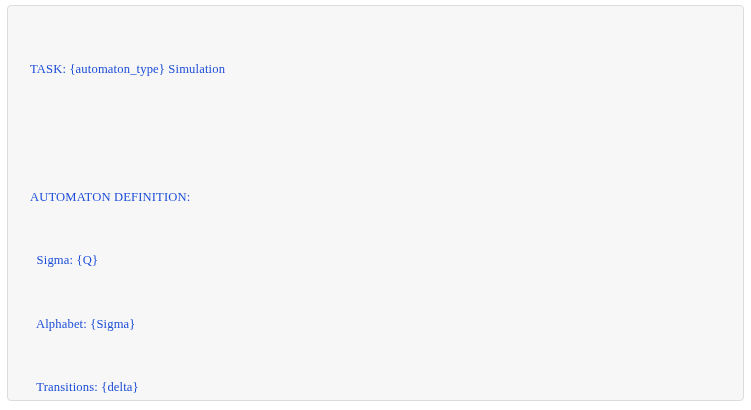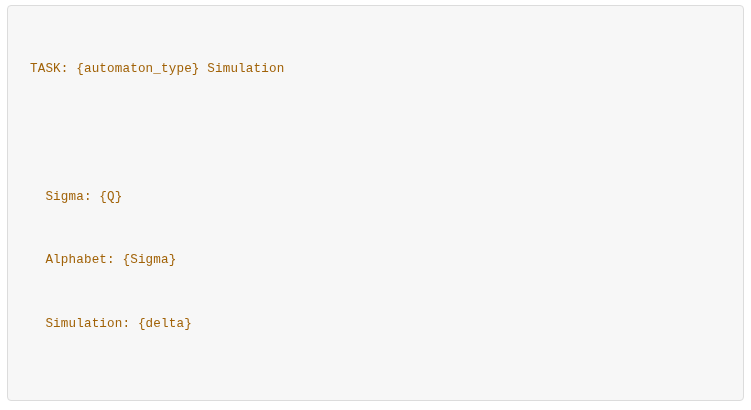--- a/index.html
+++ b/index.html
@@ -24,46 +24,47 @@
     border: 1px solid #dcdcdc;
     border-radius: 4px;
     overflow: hidden;
   }
   #prompt-body {
     position: absolute;
     left: 22px;
     top: 11px;
     right: 8px;
     bottom: 4px;
-    font-family: Liberation Mono, monospace;
+    font-family: Liberation Serif, serif;
     font-size: 12.6px;
     line-height: 21.2px;
-    color: #a16207;
+    color: #1d4ed8;
     white-space: pre;
     letter-spacing: 0.15px;
     -webkit-font-smoothing: antialiased;
   }
   .line {
     white-space: pre;
     height: 21.2px;
   }
   .blank {
     height: 21.2px;
   }
 </style>
 </head>
 <body>
 
 <div id="prompt-card">
   <div id="prompt-body">
     <div class="line">TASK: {automaton_type} Simulation</div>
     <div class="blank">&nbsp;</div>
+    <div class="line">AUTOMATON DEFINITION:</div>
     <div class="line">  Sigma: {Q}</div>
     <div class="line">  Alphabet: {Sigma}</div>
-    <div class="line">  Simulation: {delta}</div>
+    <div class="line">  Transitions: {delta}</div>
     
     
     
     
     
     
     
     
     
     

